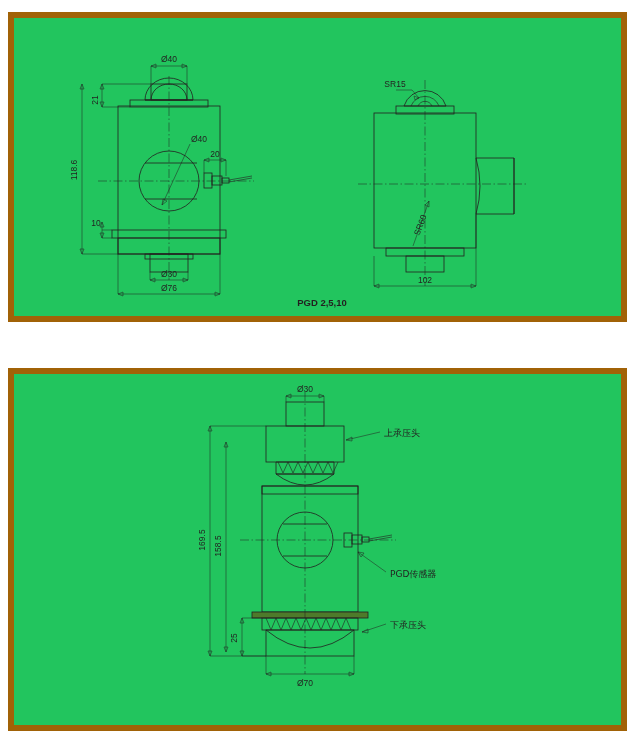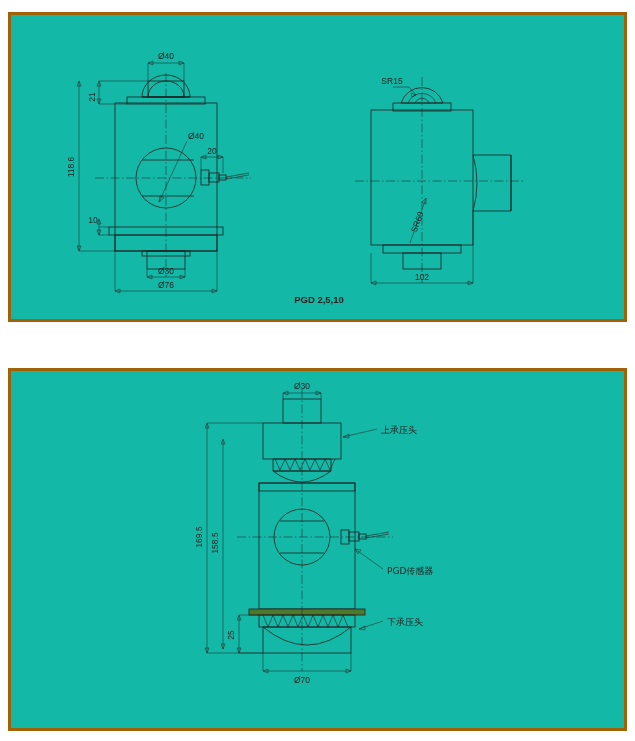--- a/index.html
+++ b/index.html
@@ -14,22 +14,22 @@
     position: relative;
     overflow: hidden;
   }
   .page {
     position: relative;
     width: 635px;
     height: 741px;
   }
   .panel {
     position: absolute;
-    border: 3px solid #a16207;
-    background: #14b8a6;
+    border: 6px solid #a16207;
+    background: #22c55e;
     box-sizing: border-box;
   }
   #panel-top {
     left: 8px;
     top: 12px;
     width: 619px;
     height: 310px;
   }
   #panel-bottom {
     left: 8px;

